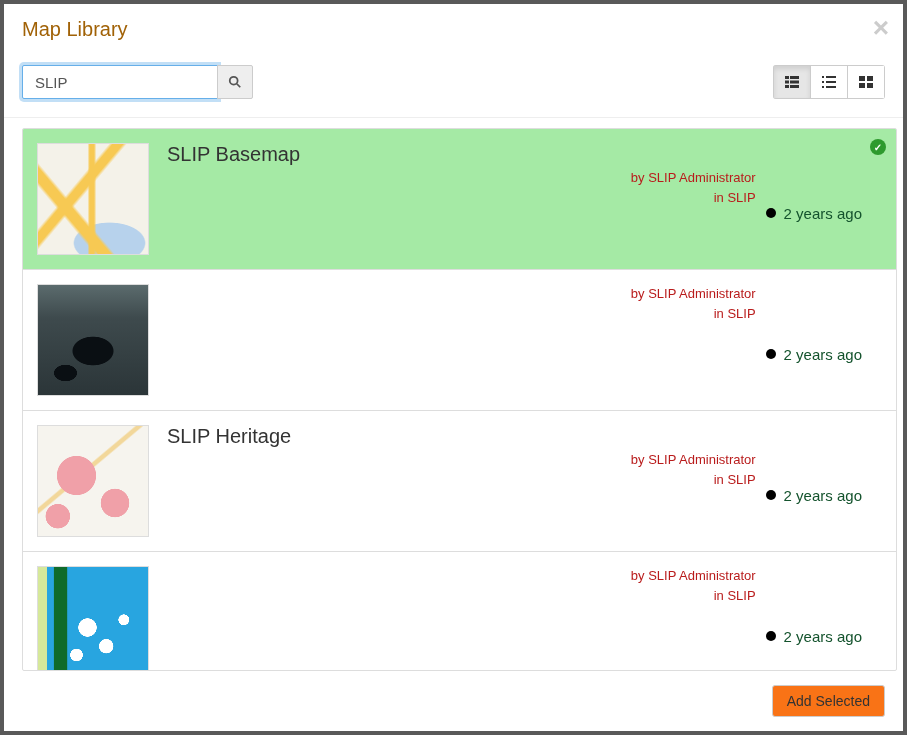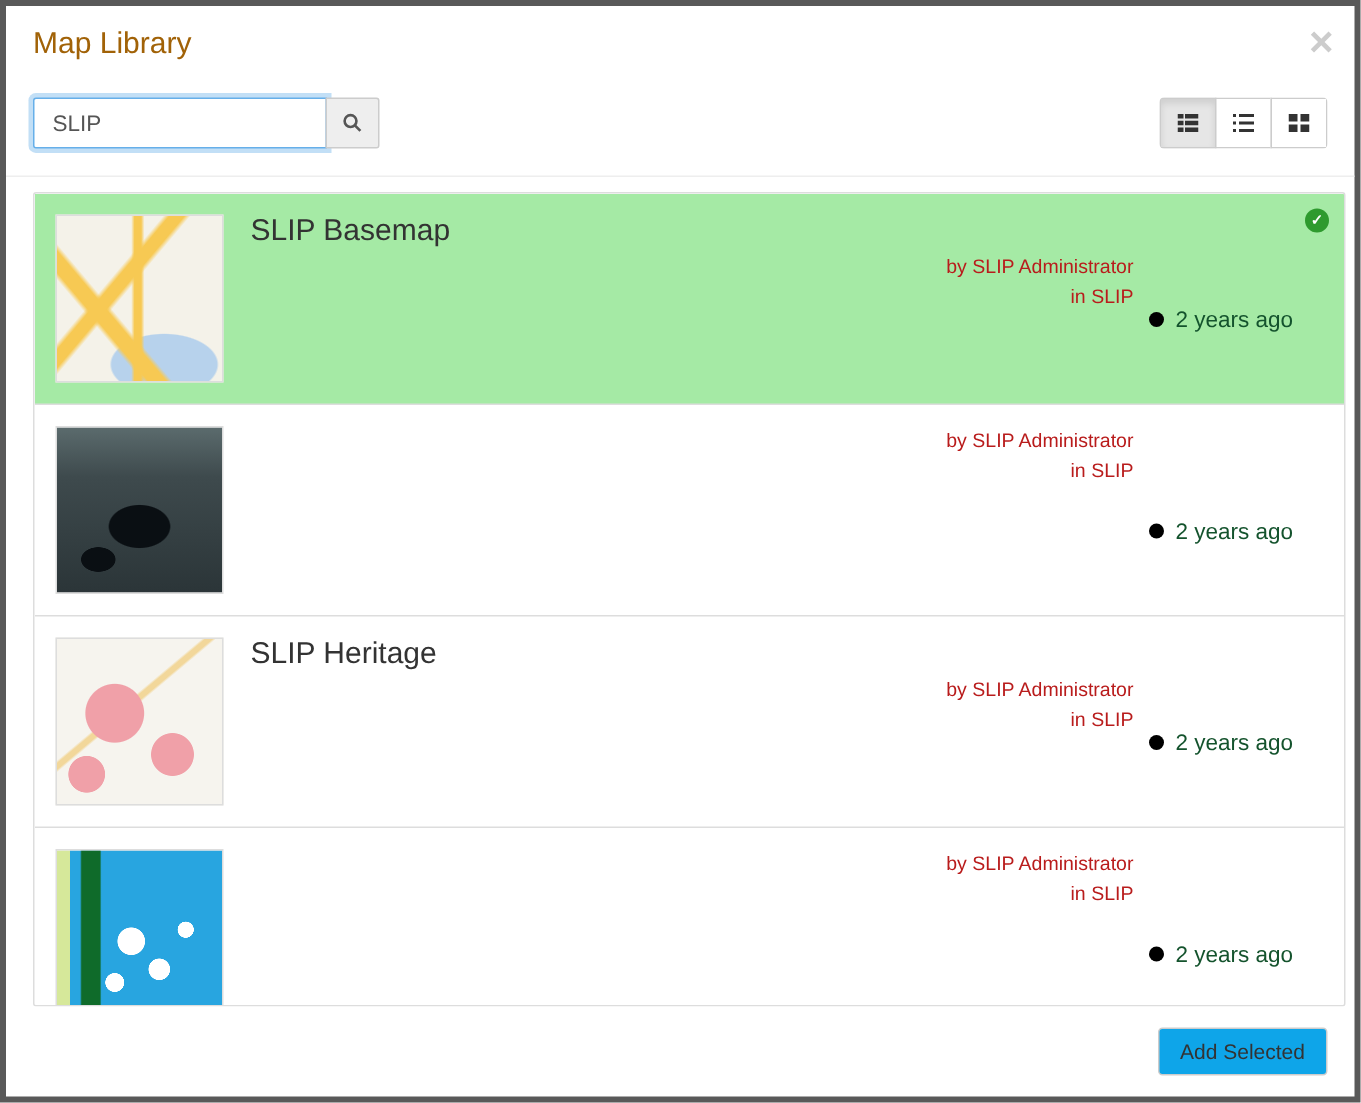--- a/index.html
+++ b/index.html
@@ -182,21 +182,21 @@
       font-size: 10px;
       font-weight: bold;
     }
     .modal-footer {
       padding: 14px 18px;
       display: flex;
       justify-content: flex-end;
     }
     .add-btn {
       border: 1px solid #ccc;
-      background: #0ea5e9;
+      background: #f97316;
       padding: 7px 14px;
       font-size: 14px;
       border-radius: 3px;
       cursor: pointer;
       color: #333;
     }
     
     .thumb-basemap {
       background:
         linear-gradient(130deg, transparent 35%, #f7c953 37%, #f7c953 42%, transparent 44%),

